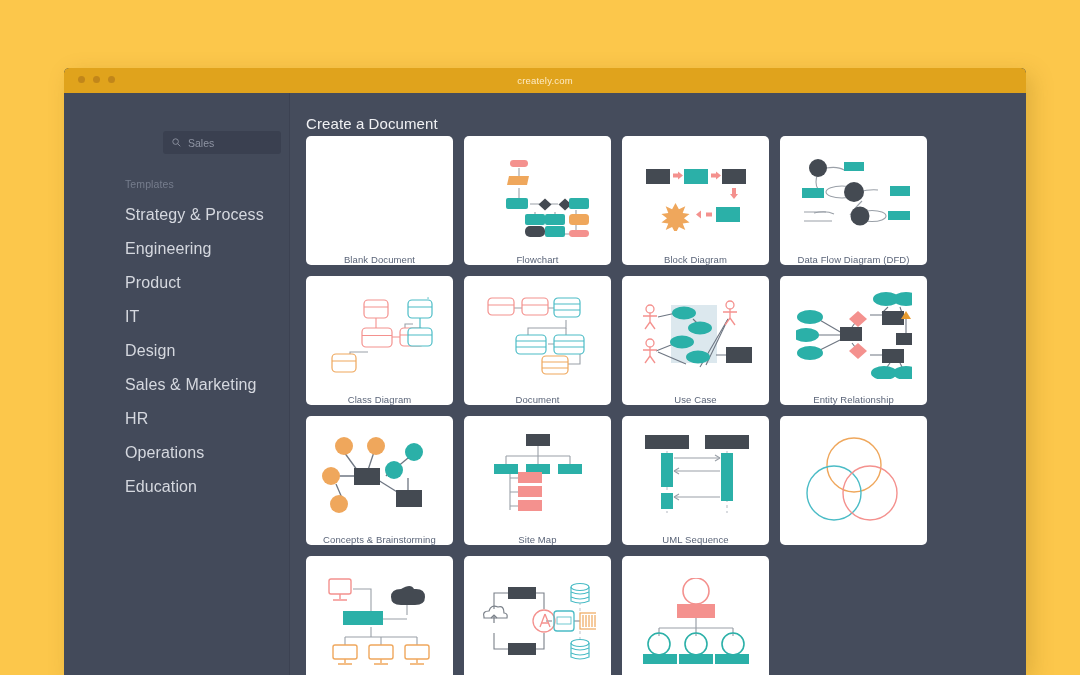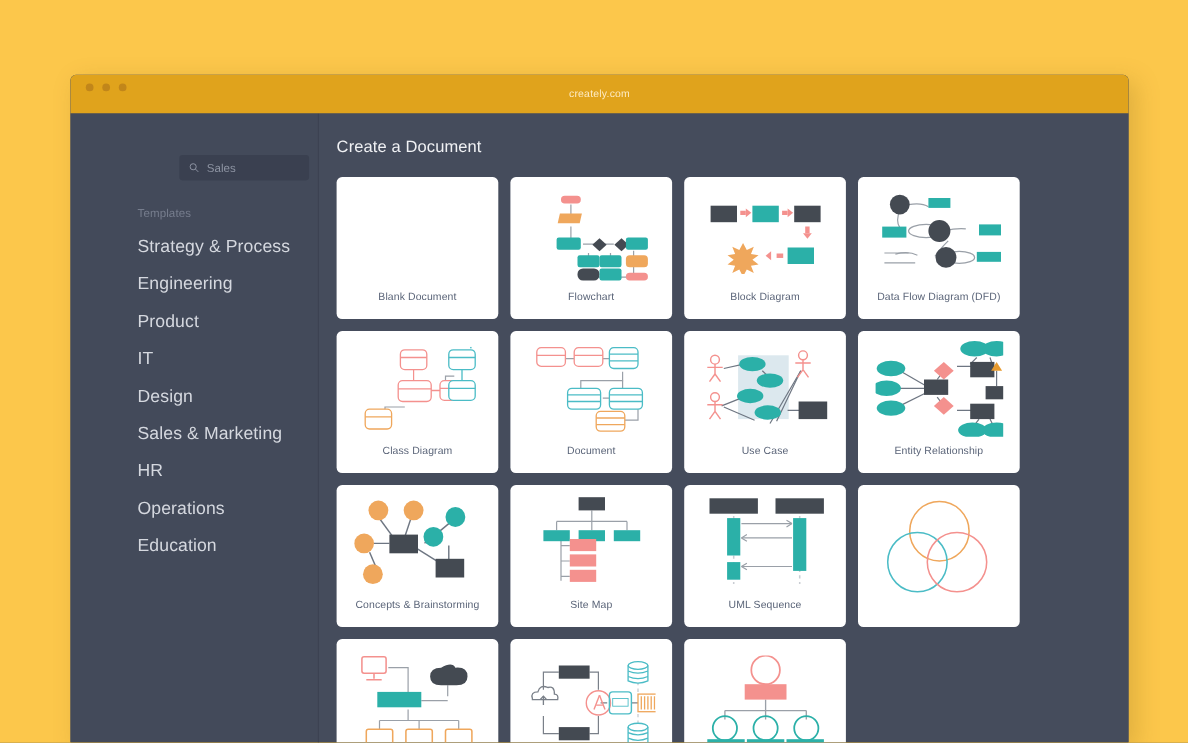--- a/index.html
+++ b/index.html
@@ -18,21 +18,21 @@
     left: 64px; top: 68px;
     width: 962px; height: 607px;
     border-radius: 5px 5px 0 0;
     box-shadow: 6px 6px 22px rgba(120, 85, 10, 0.22);
     overflow: hidden;
     background: #454C5C;
   }
 
   .titlebar {
     position: relative;
-    height: 35px;
+    height: 25px;
     background: #E0A31C;
     border-radius: 5px 5px 0 0;
     display: flex;
     align-items: center;
     justify-content: center;
   }
   .dots { position: absolute; left: 14px; top: 0; height: 23px; display: flex; align-items: center; gap: 8px; }
   .dot { width: 7px; height: 7px; border-radius: 50%; background: #C1861A; }
   .url {
     font-size: 9.5px; color: #FDEBC4; letter-spacing: .2px;
@@ -71,21 +71,21 @@
 
   
   .content {
     flex: 1; background: #454C5C;
     padding: 22px 0 0 16px;
     box-sizing: border-box;
     overflow: hidden;
   }
   .page-title {
     font-size: 15px; color: #F0F1F4; font-weight: 400;
-    margin: 0 0 19px 0; letter-spacing: .1px;
+    margin: 0 0 4px 0; letter-spacing: .1px;
   }
 
   .grid {
     display: grid;
     grid-template-columns: repeat(4, 147px);
     gap: 11px 11px;
   }
 
   .card {
     width: 147px; height: 129px;
@@ -96,21 +96,21 @@
     cursor: pointer;
     overflow: hidden;
   }
   .card-art {
     flex: 1; width: 100%;
     display: flex; align-items: center; justify-content: center;
   }
   .card-art svg { display: block; }
   .card-label {
     font-size: 9.5px; color: #5A6478;
-    padding-bottom: 14px; text-align: center;
+    text-align: center;
     letter-spacing: .1px; white-space: nowrap;
   }
 </style>
 </head>
 <body>
 
 <div id="app">
 
   <div class="window">
 

